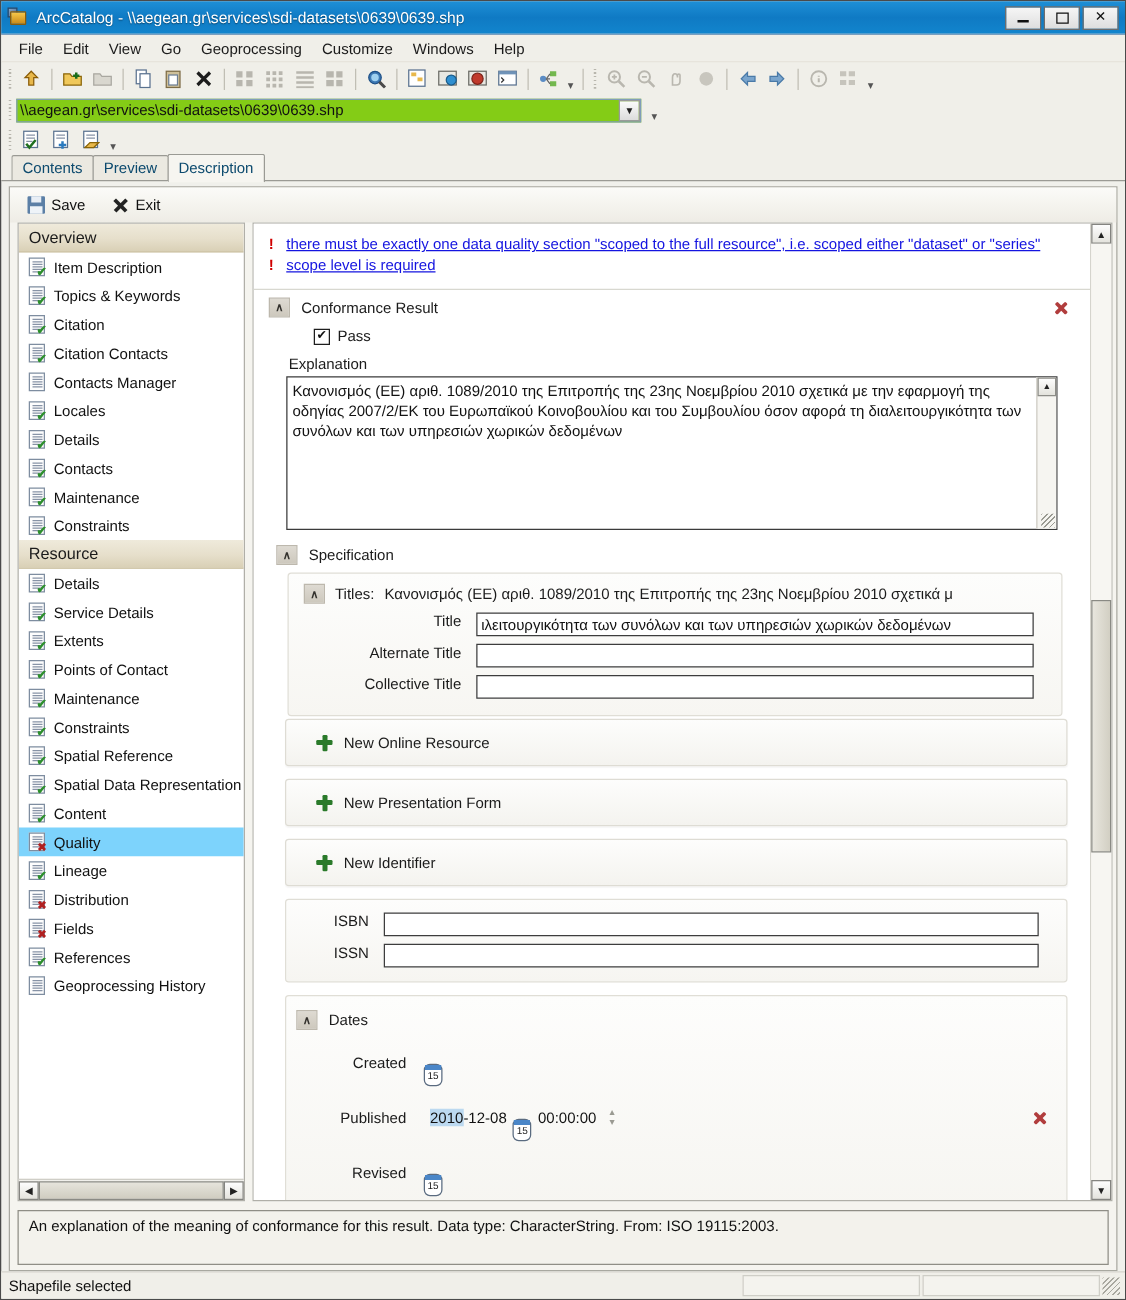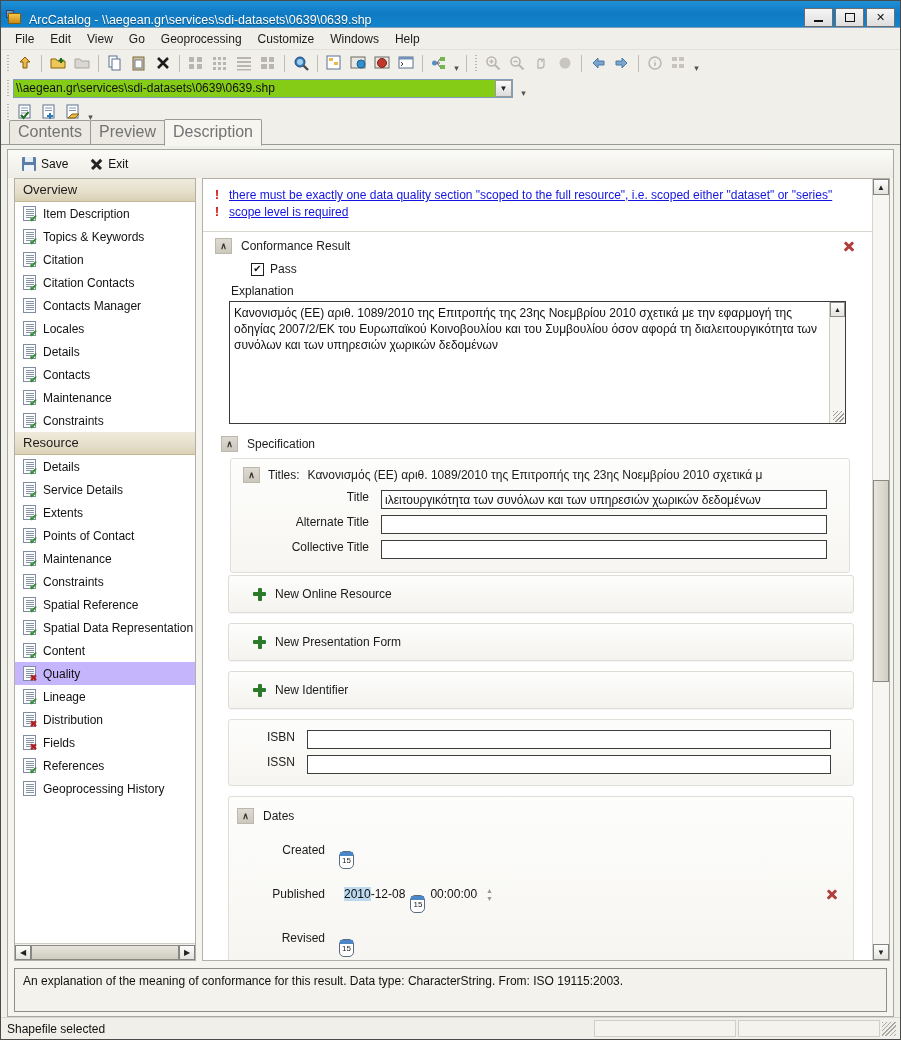--- a/index.html
+++ b/index.html
@@ -16,21 +16,21 @@
     position: relative;
     background: #f0f0eb;
     border: 1px solid #4a4a4a;
     display: flex; flex-direction: column;
   }
 
   
   .titlebar {
     height: 27px;
     background: linear-gradient(to bottom, #1e8fd6 0%, #0f7ac4 50%, #1285cd 100%);
-    display: flex; align-items: flex-end;
+    display: flex; align-items: center;
     padding: 0 2px 0 5px;
     flex: 0 0 auto;
     border-bottom: 1px solid #7a9fc0;
   }
   .title-icon {
     width: 18px; height: 18px; margin-right: 5px;
     position: relative; flex: 0 0 auto;
   }
   .title-icon .box {
     position: absolute; left: 2px; top: 4px;
@@ -107,23 +107,23 @@
   }
 
   
   .tabstrip {
     display: flex; align-items: flex-end; height: 21px;
     padding-left: 8px; flex: 0 0 auto;
     background: #f0efe9;
     border-bottom: 1px solid #9a9a94;
   }
   .tab {
-    padding: 2px 8px 3px 8px; font-size: 16px;
+    padding: 2px 8px 3px 8px; font-size: 12px;
     border: 1px solid #9a9a94; border-bottom: none;
-    background: #ebe9e1; margin-right: -1px; color:#737373;
+    background: #ebe9e1; margin-right: -1px; color:#0c4a6e;
     border-radius: 2px 2px 0 0;
   }
   .tab.active {
     background: #f6f5f0; position: relative; top: 2px;
     padding-top: 3px; padding-bottom: 4px;
     border-bottom: 1px solid #f6f5f0;
     z-index: 3;
   }
 
   
@@ -164,21 +164,21 @@
     background: linear-gradient(to bottom,#efeadb 0%,#e6dfcb 55%,#d9d0b6 100%);
     border-bottom: 1px solid #c3b893;
     font-size: 13px; color: #1b1b1b;
     padding: 3px 0 4px 8px;
   }
   .side-item {
     display: flex; align-items: center; gap: 7px;
     padding: 2px 0 2px 8px; height: 23px;
     font-size: 12px; color: #111;
   }
-  .side-item.selected { background: #c4b5fd; }
+  .side-item.selected { background: #7dd3fc; }
   .pg {
     width: 13px; height: 15px; position: relative; flex: 0 0 auto;
     background: #fdfdfd; border: 1px solid #7e8da0;
   }
   .pg:before {
     content:""; position:absolute; left:2px; top:2px; width:8px; height:1px;
     background:#8793a6; box-shadow:0 2px 0 #8793a6,0 4px 0 #8793a6,0 6px 0 #8793a6,0 8px 0 #8793a6;
   }
   .pg .badge { position:absolute; right:-3px; bottom:-3px; width:9px; height:9px; line-height:9px;
     font-size:9px; text-align:center; font-weight:bold; }

